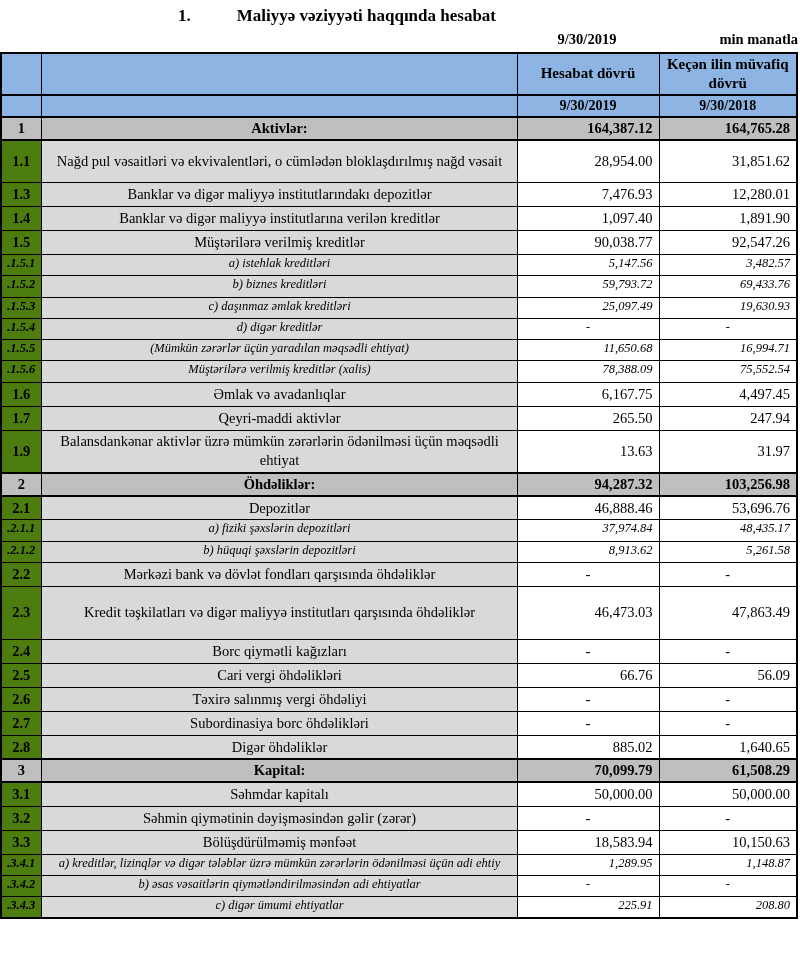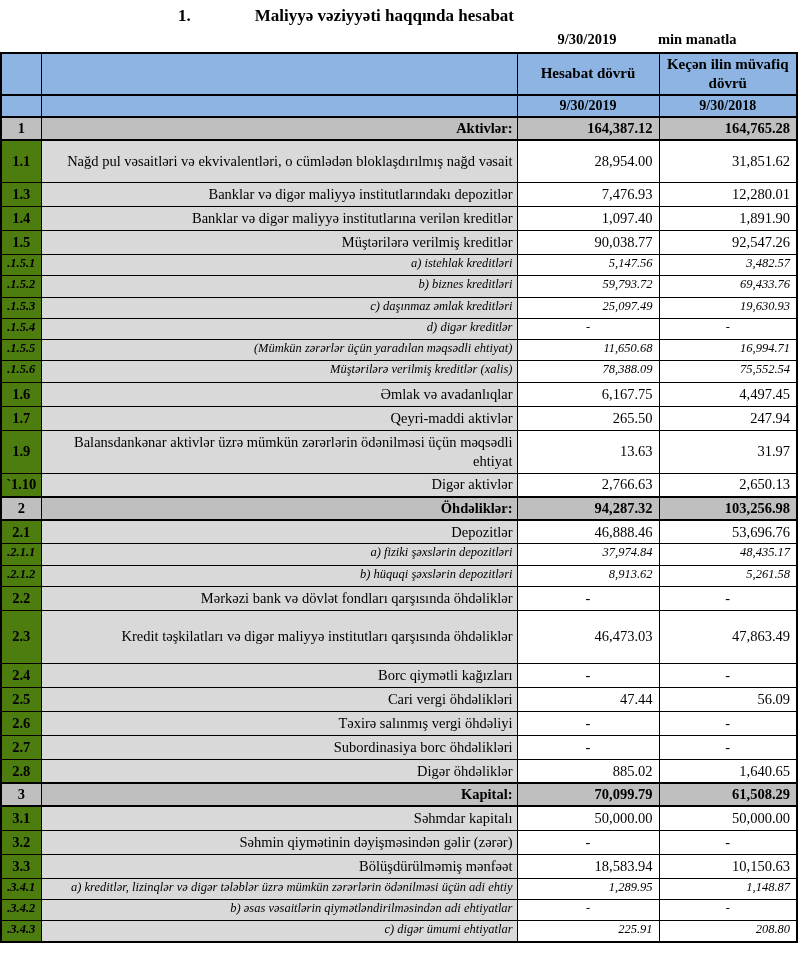--- a/index.html
+++ b/index.html
@@ -8,27 +8,27 @@
     width: 800px; height: 970px;
     background: #ffffff; color: #000;
     font-family: "Liberation Serif", "DejaVu Serif", serif;
   }
   .title {
     display: flex; align-items: baseline;
     font-weight: bold; font-size: 17px;
     padding-top: 6px; height: 26px;
   }
   .title-num { margin-left: 178px; }
-  .title-text { margin-left: 64px; }
+  .title-text { margin-left: 46px; }
   .meta-row {
     display: flex; align-items: center;
     font-weight: bold; font-size: 14.5px; height: 26px;
   }
   .meta-date { width: 142px; margin-left: 516px; text-align: center; }
-  .meta-unit { width: 140px; text-align: left; }
+  .meta-unit { width: 140px; text-align: right; }
 
   table {
     width: 796px; margin-left: 0;
     border-collapse: collapse; table-layout: fixed;
     border: 2px solid #000;
   }
   td {
     border: 1px solid #000;
     font-size: 14.5px; line-height: 1.3;
     padding: 1px 4px; overflow: hidden;
@@ -46,24 +46,24 @@
   tr.item  { height: 24px; }
   tr.tall2 { height: 43px; }
   tr.tall3 { height: 53px; }
   tr.sub   { height: 15px; }
   tr.sub td { font-style: italic; font-size: 12.5px; padding-top: 0; padding-bottom: 4px; white-space: nowrap; }
   tr.section { height: 21px; }
   tr.section td, tr.total td {
     background: #bfbfbf !important; font-weight: bold;
     border-top: 2px solid #000; border-bottom: 2px solid #000;
   }
-  tr.section td.label, tr.total td.label { text-align: right; }
+  tr.section td.label, tr.total td.label { text-align: center; }
 
   td.no    { background: #4d7c0f; text-align: center; font-weight: bold; padding: 1px 1px; }
-  td.label { background: #d9d9d9; text-align: right; padding-left: 5px; }
+  td.label { background: #d9d9d9; text-align: center; padding-left: 5px; }
   td.val   { background: #ffffff; text-align: right; padding-right: 6px; }
   td.val.dash { text-align: center; padding-right: 4px; }
 </style>
 </head>
 <body>
 
 <div class="title">
   <span class="title-num">1.</span>
   <span class="title-text">Maliyyə vəziyyəti haqqında hesabat</span>
 </div>
@@ -172,26 +172,20 @@
         <td class="label">Qeyri-maddi aktivlər</td>
         <td class="val">265.50</td>
         <td class="val">247.94</td>
       </tr>
       <tr class="item tall2">
         <td class="no">1.9</td>
         <td class="label">Balansdankənar aktivlər üzrə mümkün zərərlərin ödənilməsi üçün məqsədli ehtiyat</td>
         <td class="val">13.63</td>
         <td class="val">31.97</td>
       </tr>
-      <tr class="item">
-        <td class="no">`1.10</td>
-        <td class="label">Digər aktivlər</td>
-        <td class="val">2,766.63</td>
-        <td class="val">2,650.13</td>
-      </tr>
       <tr class="section">
         <td class="no">2</td>
         <td class="label">Öhdəliklər:</td>
         <td class="val">94,287.32</td>
         <td class="val">103,256.98</td>
       </tr>
       <tr class="item">
         <td class="no">2.1</td>
         <td class="label">Depozitlər</td>
         <td class="val">46,888.46</td>
@@ -223,21 +217,21 @@
       </tr>
       <tr class="item">
         <td class="no">2.4</td>
         <td class="label">Borc qiymətli kağızları</td>
         <td class="val dash">-</td>
         <td class="val dash">-</td>
       </tr>
       <tr class="item">
         <td class="no">2.5</td>
         <td class="label">Cari vergi öhdəlikləri</td>
-        <td class="val">47.44</td>
+        <td class="val">66.76</td>
         <td class="val">56.09</td>
       </tr>
       <tr class="item">
         <td class="no">2.6</td>
         <td class="label">Təxirə salınmış vergi öhdəliyi</td>
         <td class="val dash">-</td>
         <td class="val dash">-</td>
       </tr>
       <tr class="item">
         <td class="no">2.7</td>

